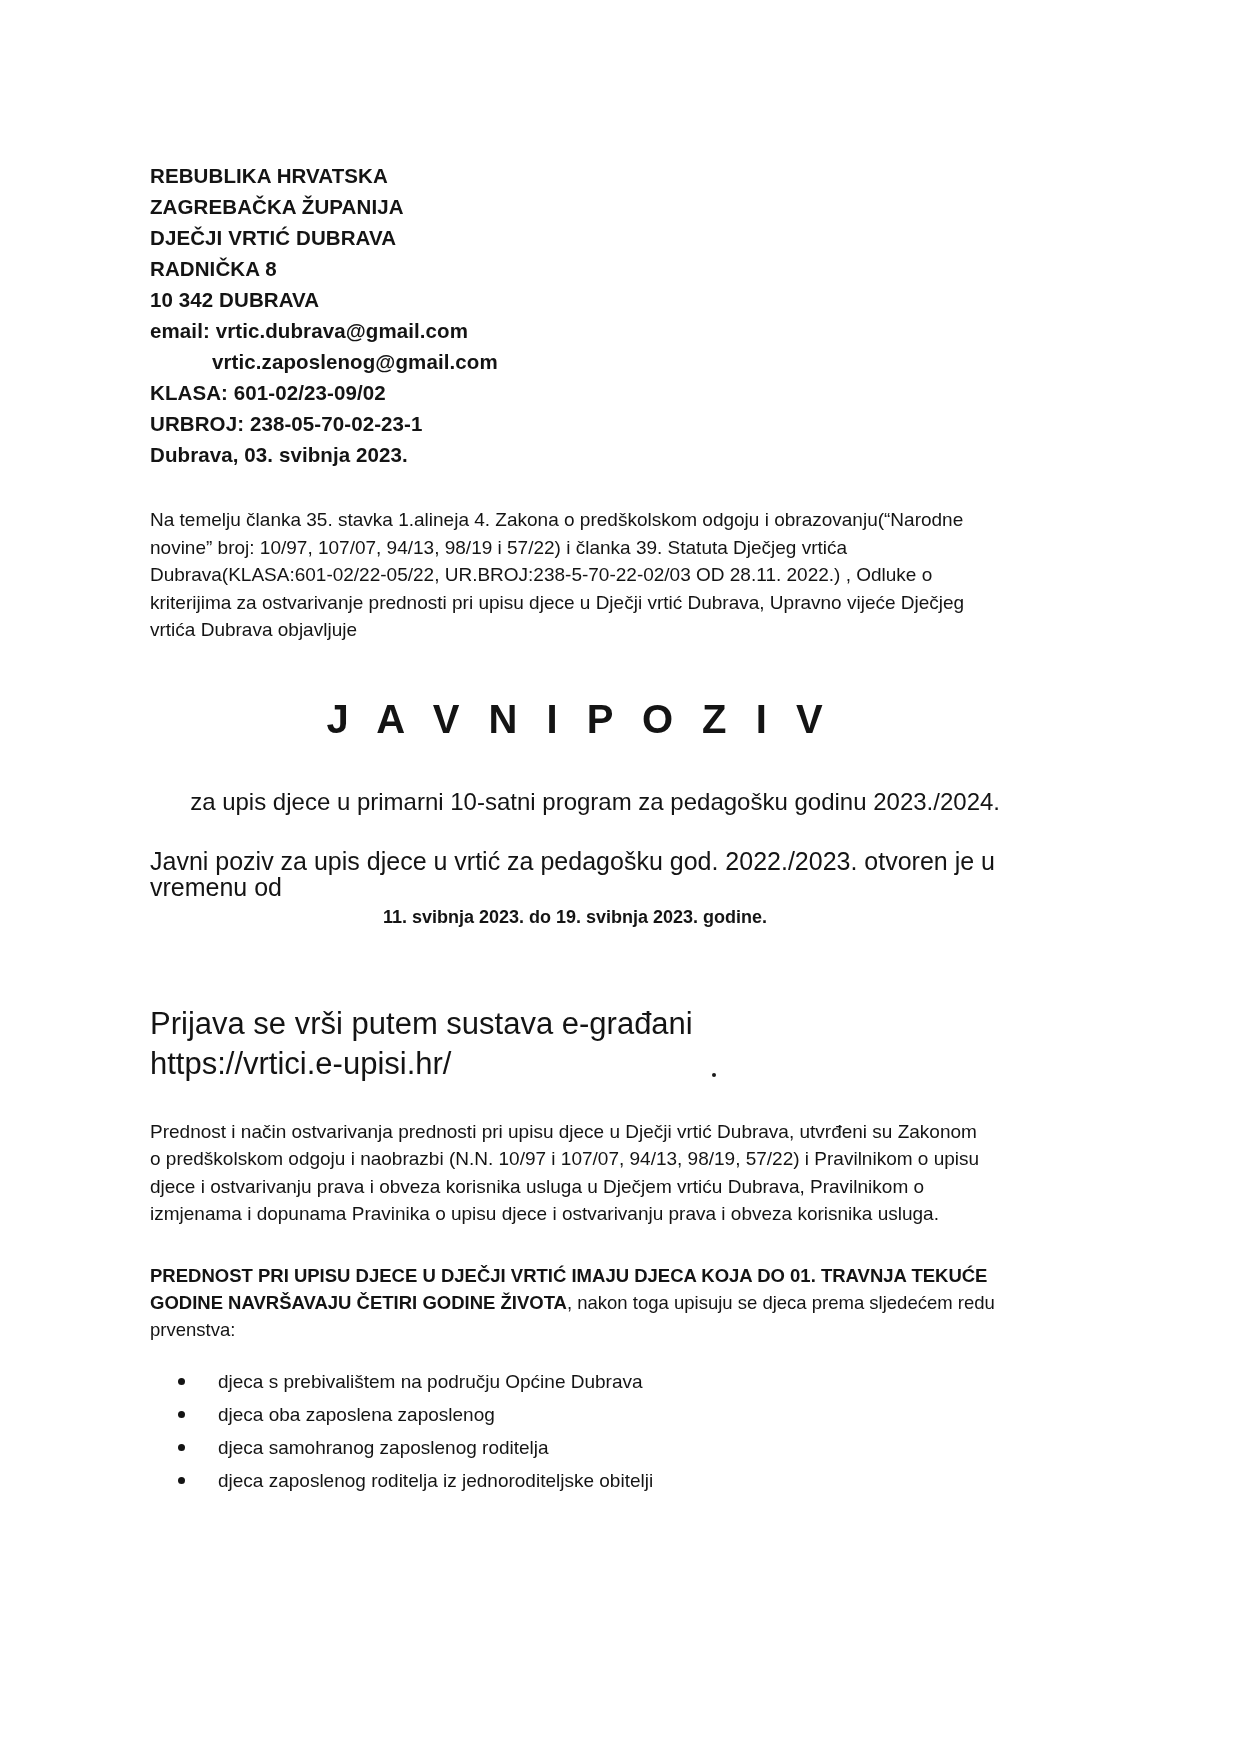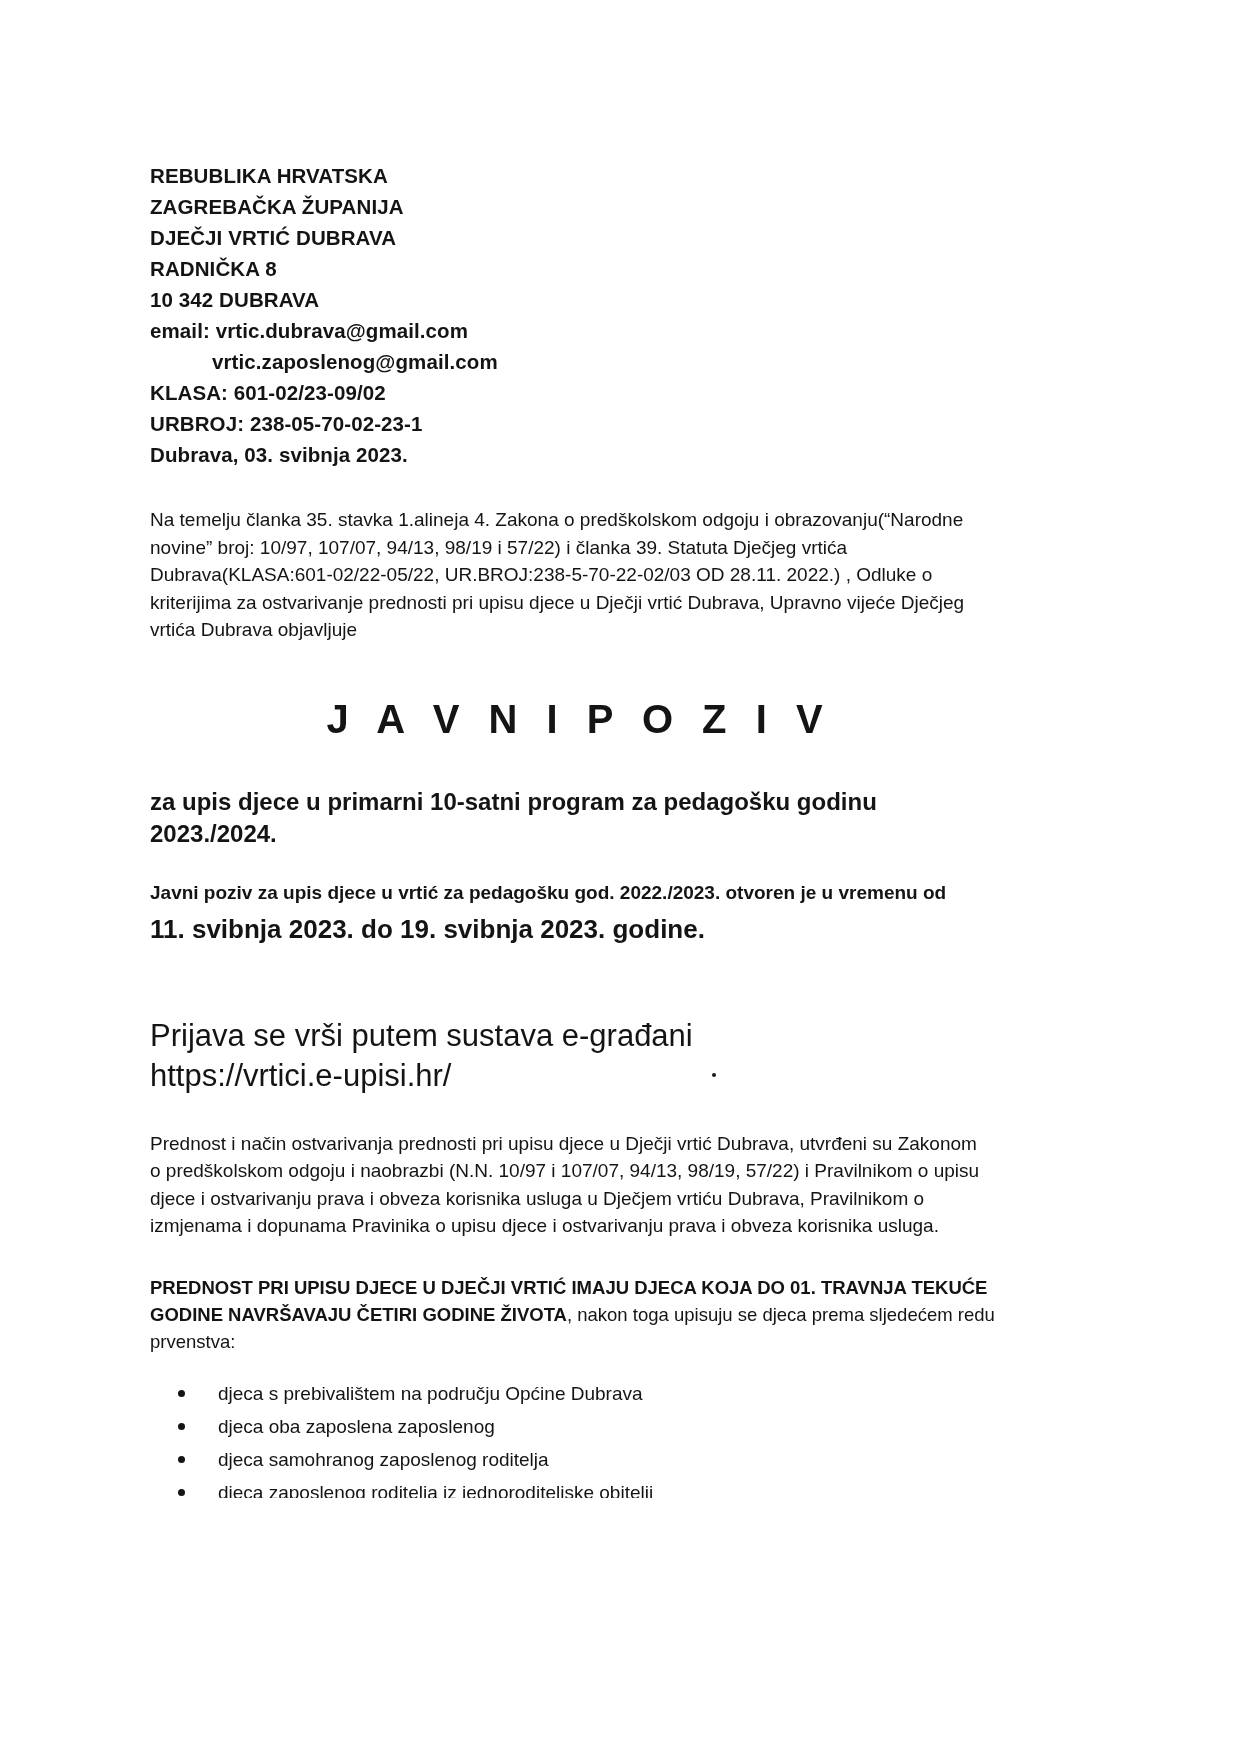--- a/index.html
+++ b/index.html
@@ -71,34 +71,35 @@
     font-weight: bold;
     letter-spacing: 9px;
     padding-left: 8px;
     line-height: 50px;
   }
 
   .subtitle {
     margin-top: 42px;
     font-size: 24px;
     line-height: 32px;
-    font-weight: bold;
+    font-weight: normal;
+    text-align: right;
   }
 
   .notice {
     margin-top: 30px;
-    font-size: 19px;
+    font-size: 25px;
     line-height: 26px;
-    font-weight: bold;
+    font-weight: normal;
   }
   .notice-dates {
-    margin-top: 6px;
-    font-size: 26px;
+    font-size: 18px;
     line-height: 34px;
     font-weight: bold;
+    text-align: center;
   }
 
   .egradani {
     margin-top: 70px;
     font-size: 31px;
     line-height: 40px;
     font-weight: normal;
   }
   .egradani .eg-line {
     display: block;

